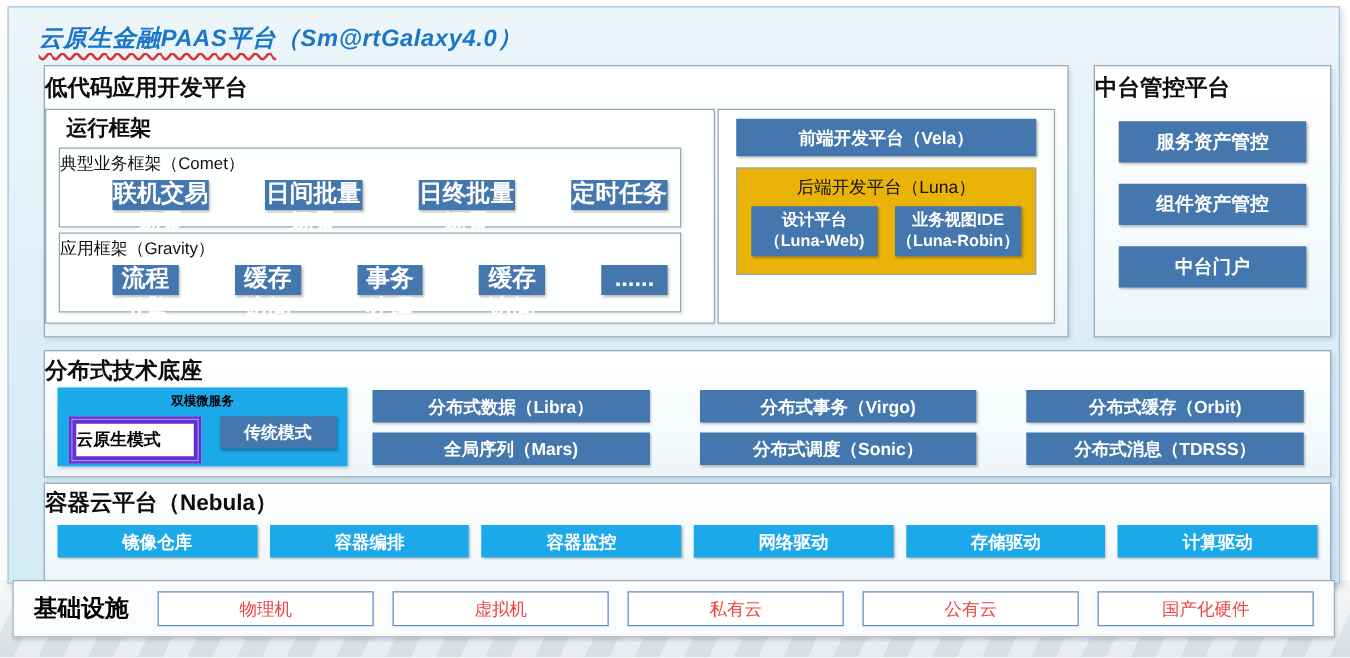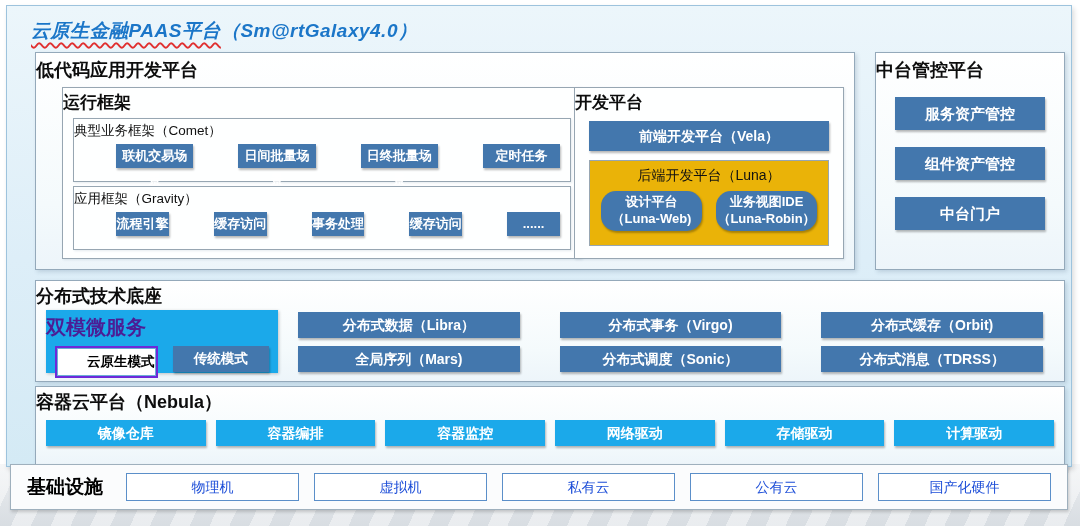--- a/index.html
+++ b/index.html
@@ -44,68 +44,68 @@
   .inner-box{
     position:absolute;background:#feffff;border:1px solid #97a6b2;
     box-shadow:1px 1px 2px rgba(60,90,120,.12);
   }
   .sub-title{text-align:left;font-size:13.5px;color:#111;padding-top:3px;}
   .btn{
     background:#4377ad;color:#ffffff;text-align:center;font-weight:bold;
     box-shadow:1px 1.5px 2px rgba(0,0,0,.28);
   }
   .btn-row{display:flex;gap:13px;padding:0 10px;margin-top:4px;}
-  .btn-row .btn{flex:1;height:24px;line-height:24px;font-size:13px;margin-left:32px;}
+  .btn-row .btn{flex:1;height:24px;line-height:24px;font-size:19px;margin-left:32px;}
   .cyan{background:#1ba9ea;}
   
   .lowcode{left:28px;top:46px;width:818px;height:216px;}
-  .runtime{left:26px;top:34px;width:518px;height:170px;}
+  .runtime{left:0;top:34px;width:518px;height:170px;padding-left:16px;}
   .comet{left:10px;top:30px;width:496px;height:62px;}
   .gravity{left:10px;top:98px;width:496px;height:62px;}
   
   .dev{left:538px;top:34px;width:268px;height:170px;}
   .vela-btn{margin:7px 14px 0;height:30px;line-height:30px;font-size:14px;}
   .luna{position:relative;margin:9px 14px 0;height:84px;background:#eab308;
         border:1px solid #97a6b2;}
   .luna-title{text-align:center;font-size:14px;padding-top:6px;color:#111;}
   .luna-row{display:flex;gap:14px;padding:0 11px;margin-top:6px;}
   .luna-btn{flex:1;height:40px;font-size:13px;line-height:1.3;
-            display:flex;flex-direction:column;justify-content:center;border-radius:15px;}
+            display:flex;flex-direction:column;justify-content:center;}
   
   .mid{left:868px;top:46px;width:188px;height:216px;}
   .mid-col{display:flex;flex-direction:column;gap:17px;padding:15px 19px 0;}
   .mid-col .btn{height:33px;line-height:33px;font-size:15px;}
   
   .dist{left:28px;top:274px;width:1028px;height:100px;}
   .dual{position:absolute;left:10px;top:29px;width:232px;height:63px;
         background:#1ba9ea;box-shadow:1px 1px 3px rgba(0,0,0,.22);}
-  .dual-title{text-align:left;color:#4c1d95;font-size:20px;font-weight:bold;padding-top:4px;}
+  .dual-title{text-align:center;color:#000000;font-size:10px;font-weight:bold;padding-top:4px;}
   .dual-row{display:flex;gap:15px;padding:5px 9px 0;}
   .dual-native{flex:1;height:26px;line-height:26px;background:#fff;
-               border:3px solid #6d28d9;outline:1px solid #6aaed6;outline-offset:-3px;
-               text-align:right;font-size:13.5px;font-weight:bold;color:#000;}
+               border:6px solid #6d28d9;outline:1px solid #6aaed6;outline-offset:-3px;
+               text-align:left;font-size:13.5px;font-weight:bold;color:#000;}
   .dual-trad{flex:1;height:26px;line-height:26px;font-size:13.5px;}
   .dist-grid{position:absolute;left:262px;top:31px;right:21px;
              display:grid;grid-template-columns:repeat(3,1fr);
              column-gap:40px;row-gap:8px;}
   .dist-grid .btn{height:26px;line-height:26px;font-size:14px;}
   
   .nebula{left:28px;top:380px;width:1028px;height:78px;}
   .nebula-row{display:flex;gap:10px;padding:0 10px;margin-top:6px;}
   .nebula-row .btn{flex:1;height:26px;line-height:26px;font-size:14px;}
   
   .infra{
     position:absolute;left:10px;top:464px;width:1058px;height:46px;
     background:#fbfcfd;border:1px solid #9fb0bd;box-sizing:border-box;
     box-shadow:1px 2px 3px rgba(0,0,0,.18);
     display:flex;align-items:center;padding:0 16px;gap:15px;
   }
   .infra-title{font-size:19px;font-weight:bold;color:#000;margin-right:8px;white-space:nowrap;}
   .infra-box{flex:1;height:26px;line-height:26px;background:#ffffff;
-             border:1.5px solid #5b8fc9;text-align:center;font-size:14px;color:#1d4ed8;}
+             border:1.5px solid #5b8fc9;text-align:center;font-size:14px;color:#ef4444;}
 </style>
 </head>
 <body>
 
 <div class="bottom-bg"></div>
 
 <div class="frame">
 
   <div class="main-title">
     <span class="wavy">云原生金融PAAS平台</span><span>（Sm@rtGalaxy4.0）</span>
@@ -133,21 +133,20 @@
           <div class="btn">流程引擎</div>
           <div class="btn">缓存访问</div>
           <div class="btn">事务处理</div>
           <div class="btn">缓存访问</div>
           <div class="btn">......</div>
         </div>
       </div>
     </div>
 
     <div class="inner-box dev">
-      <div class="panel-title t17">开发平台</div>
       <div class="btn vela-btn">前端开发平台（Vela）</div>
       <div class="luna">
         <div class="luna-title">后端开发平台（Luna）</div>
         <div class="luna-row">
           <div class="btn luna-btn">
             <span>设计平台</span>
             <span>（Luna-Web)</span>
           </div>
           <div class="btn luna-btn">
             <span>业务视图IDE</span>

